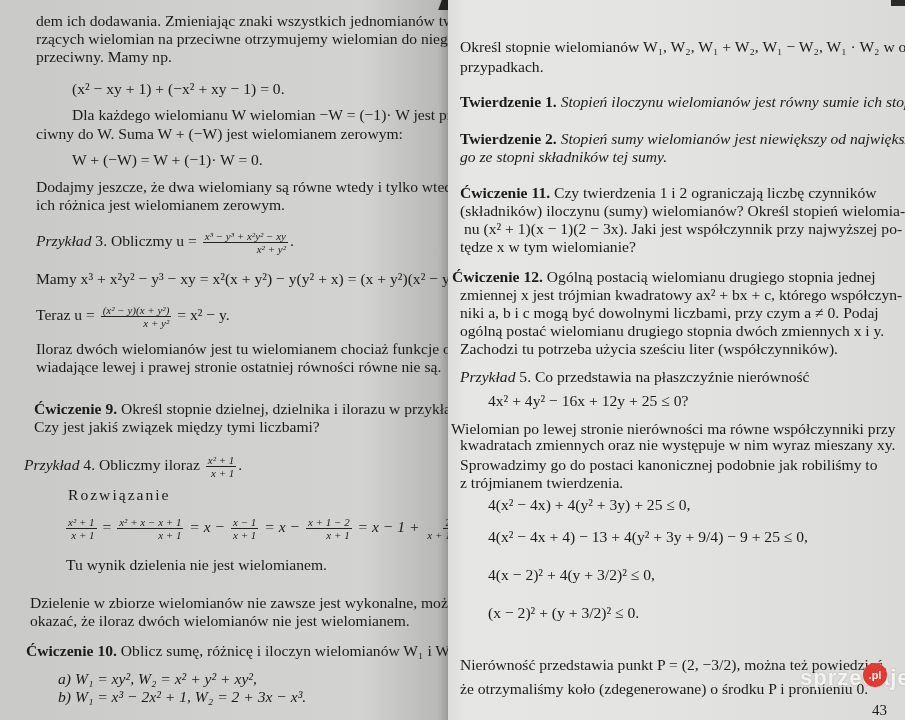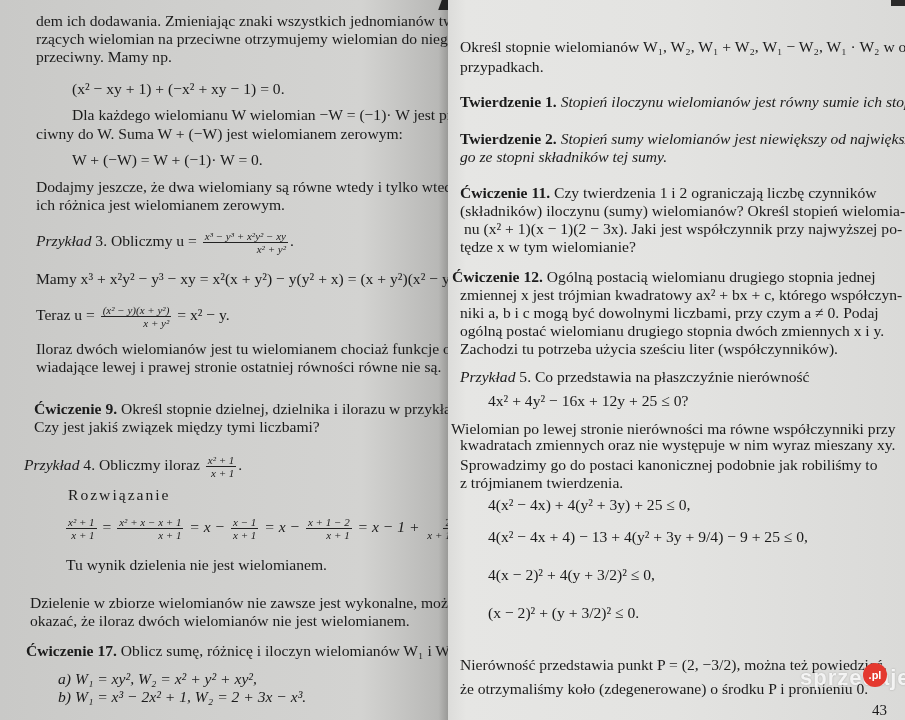--- a/index.html
+++ b/index.html
@@ -101,21 +101,21 @@
         <span class="num">2</span>
         <span class="den it">x + 1</span>
       </span>
   </div>
 
   <div class="ln" style="left:30px;top:556px;margin-left:36px;">Tu wynik dzielenia nie jest wielomianem.</div>
   <div class="ln" style="left:30px;top:594px;">Dzielenie w zbiorze wielomianów nie zawsze jest wykonalne, może się</div>
   <div class="ln" style="left:30px;top:612px;">okazać, że iloraz dwóch wielomianów nie jest wielomianem.</div>
 
   <div class="ln" style="left:26px;top:642px;">
-    <span class="b">Ćwiczenie 17.</span>
+    <span class="b">Ćwiczenie 10.</span>
     <span>Oblicz sumę, różnicę i iloczyn wielomianów W₁ i W₂ gdy</span>
   </div>
   <div class="ln it" style="left:58px;top:670px;">a)  W₁ = xy²,  W₂ = x² + y² + xy²,</div>
   <div class="ln it" style="left:58px;top:688px;">b)  W₁ = x³ − 2x² + 1,  W₂ = 2 + 3x − x³.</div>
 </div>
 
 <div class="spine-shadow"></div>
 
 <div class="page page-right">
   <div class="ln" style="left:12px;top:38px;">Określ stopnie wielomianów W₁, W₂, W₁ + W₂, W₁ − W₂, W₁ · W₂ w obu</div>

